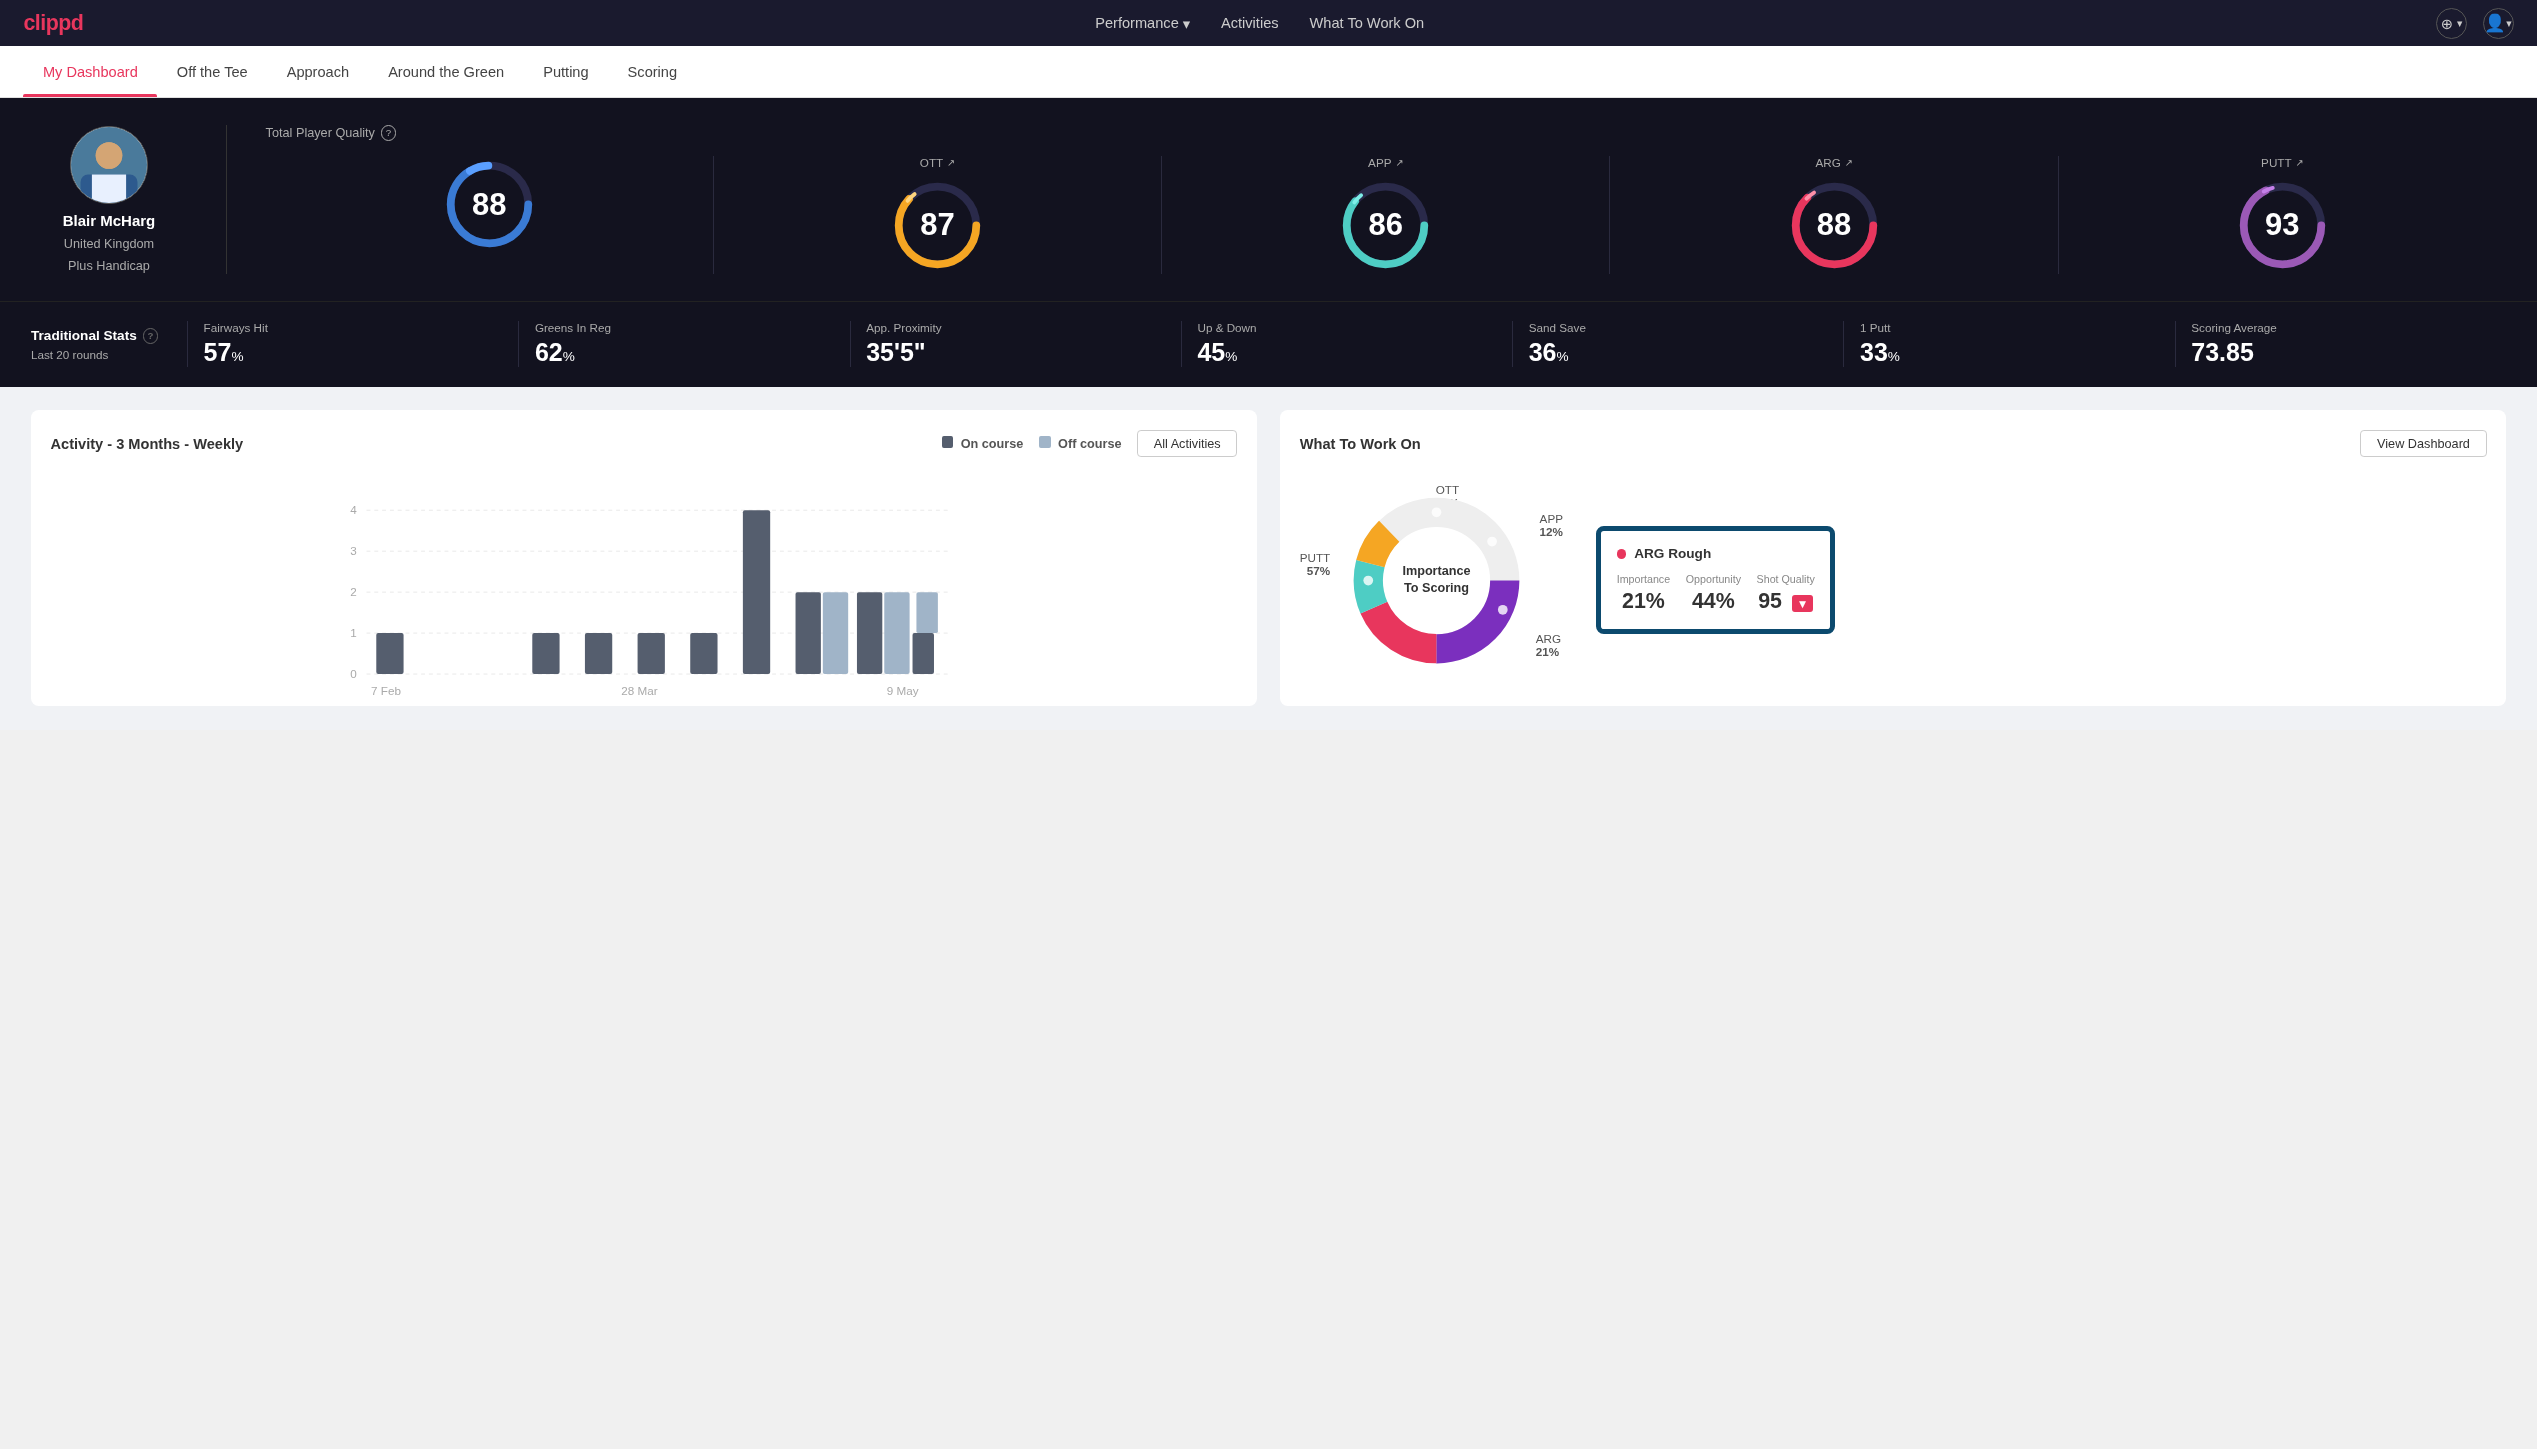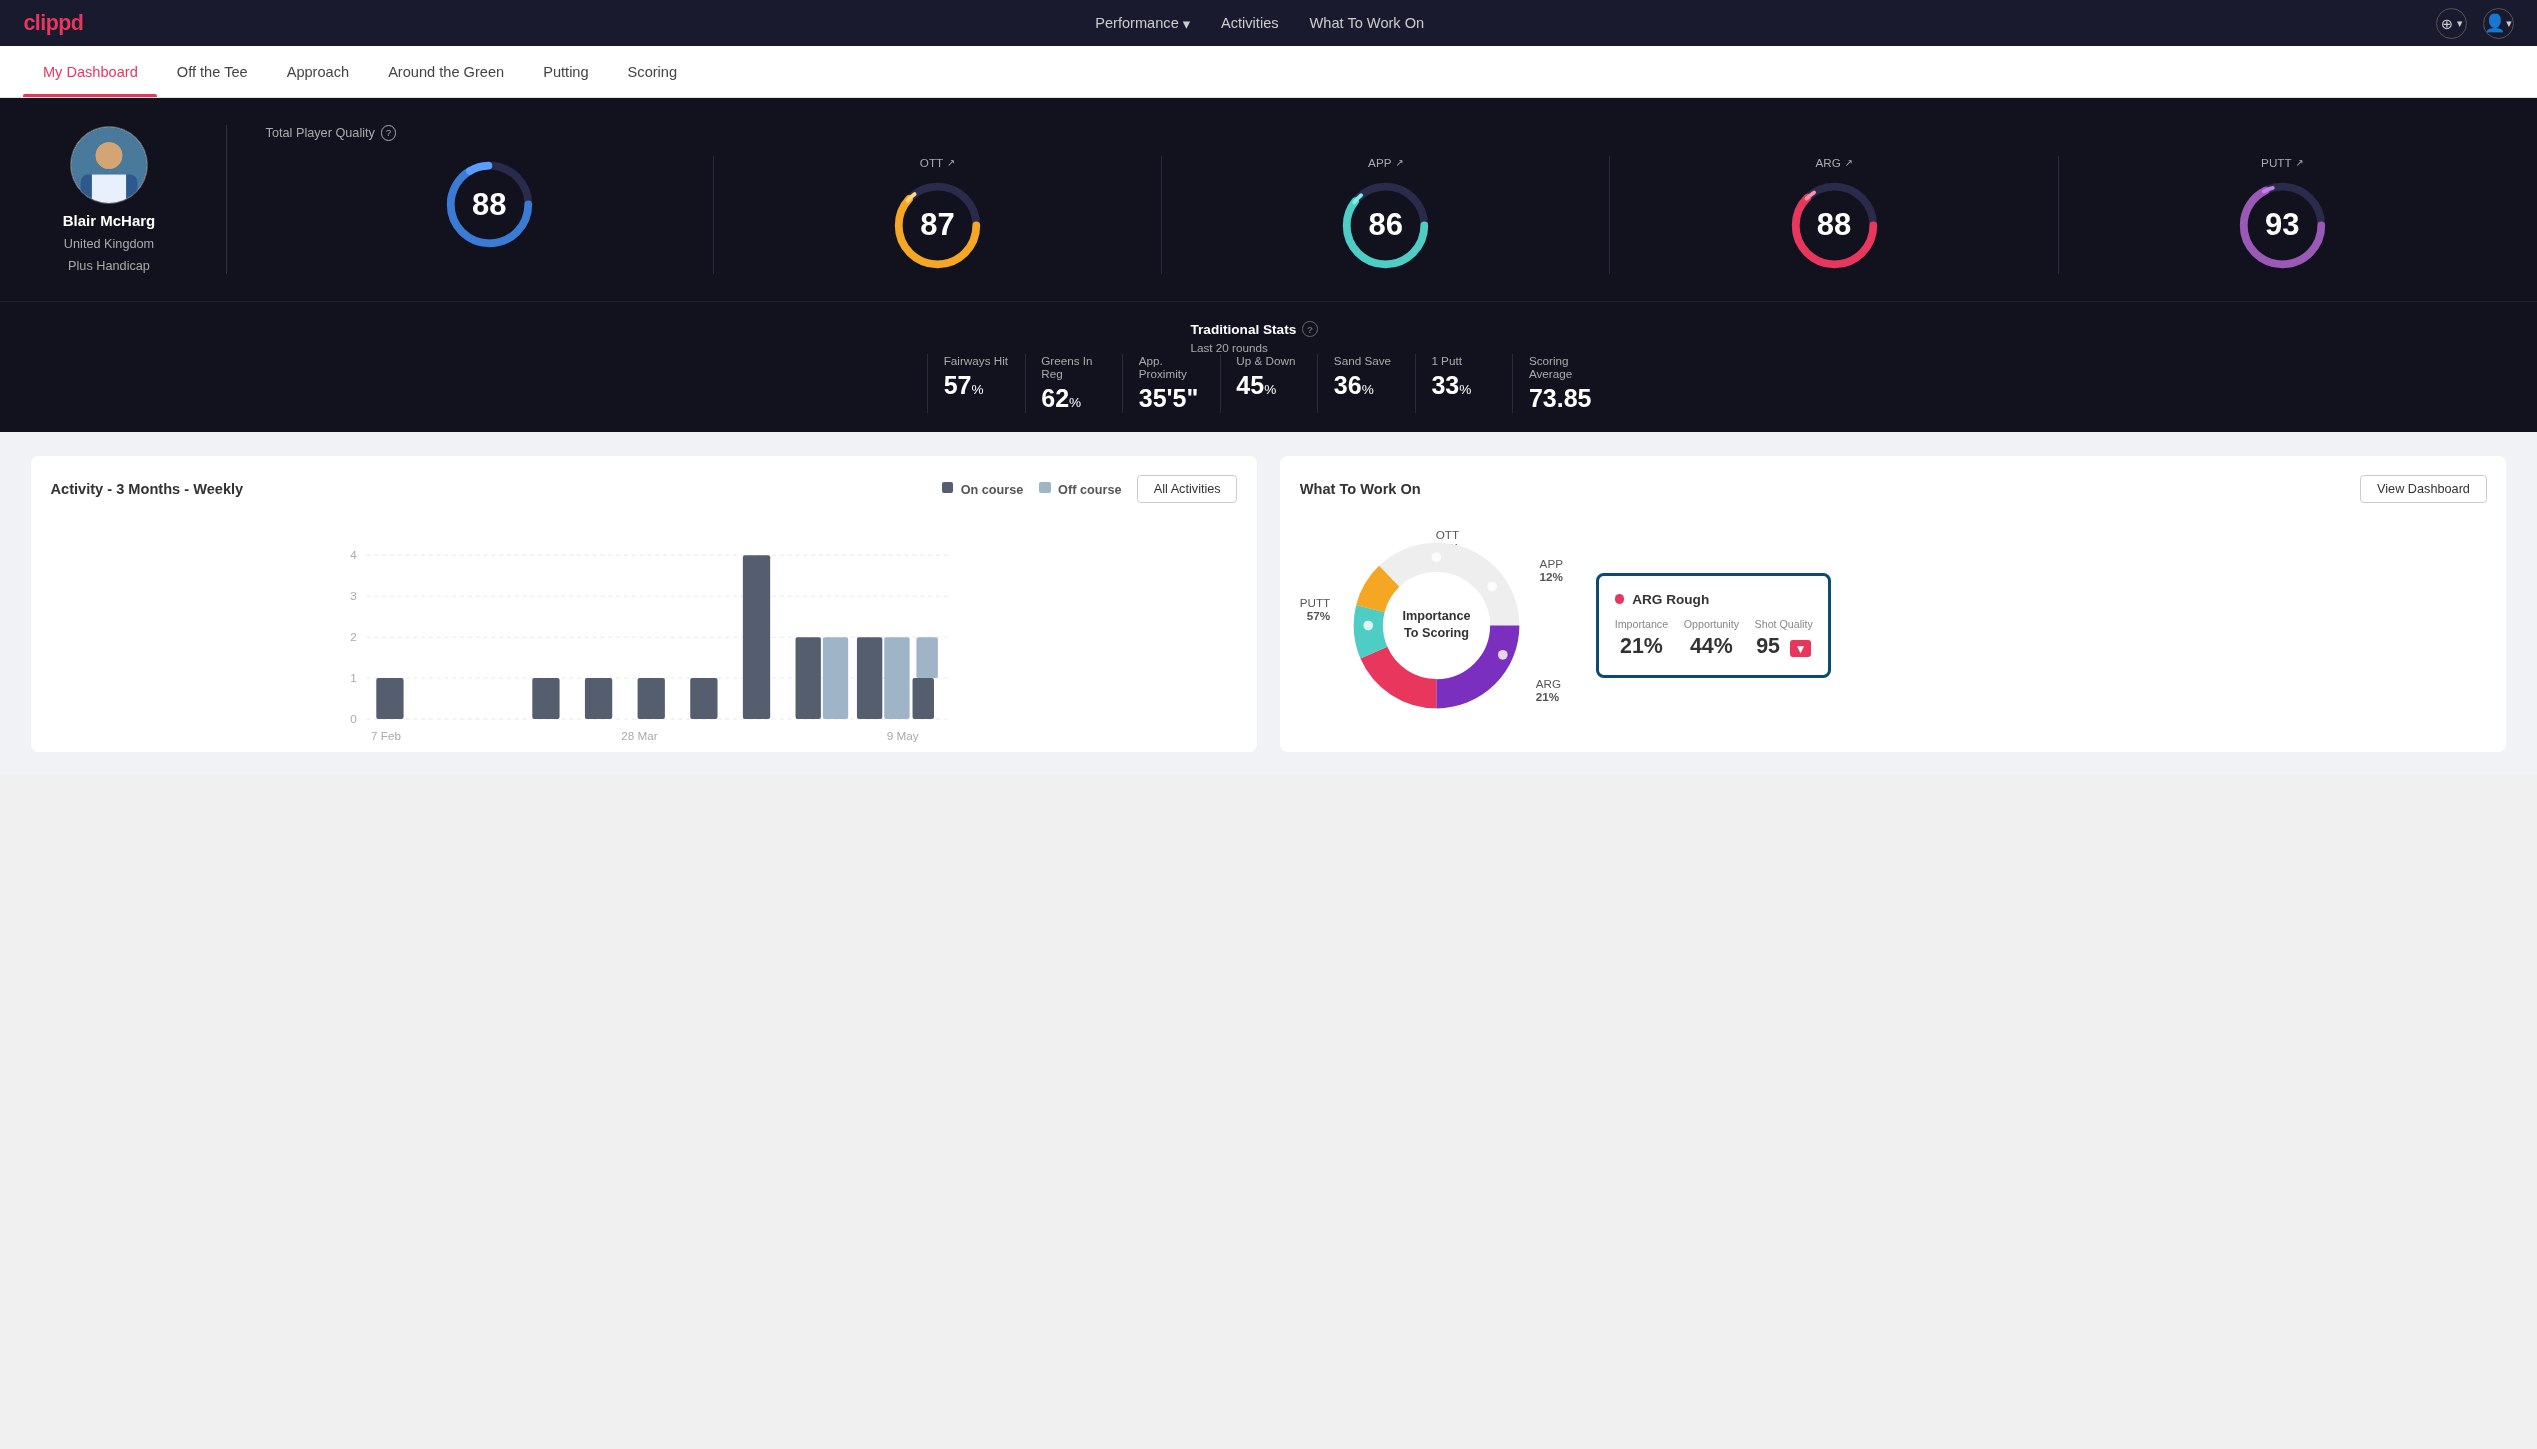--- a/index.html
+++ b/index.html
@@ -143,21 +143,20 @@
       color: #fff;
     }
 
     
     .stats-bar {
       background: #12121f;
       padding: 19.5px 31px;
       display: flex;
       align-items: center;
       border-top: 1px solid #222;
-      flex-direction: column;
     }
     .stats-label-section { min-width: 156px; }
     .stats-title { font-size: 13.6px; font-weight: 700; color: #fff; display: flex; align-items: center; gap: 5.8px; }
     .stats-subtitle { font-size: 11.7px; color: #aaa; margin-top: 3.9px; }
     .stats-items { display: flex; flex: 1; gap: 0; }
     .stat-item {
       flex: 1;
       display: flex;
       flex-direction: column;
       padding: 0 15.6px;
@@ -205,21 +204,21 @@
     .chart-area {
       position: relative;
       height: 214px;
       padding-top: 7.8px;
     }
 
     
     .work-on-content { display: flex; align-items: center; gap: 23.4px; }
     .info-card {
       background: #fff;
-      border: 3px solid #0c4a6e;
+      border: 5px solid #0c4a6e;
       border-radius: 7.8px;
       padding: 15.6px;
       min-width: 214px;
     }
     .info-card-title {
       display: flex;
       align-items: center;
       gap: 7.8px;
       font-size: 13.6px;
       font-weight: 600;

